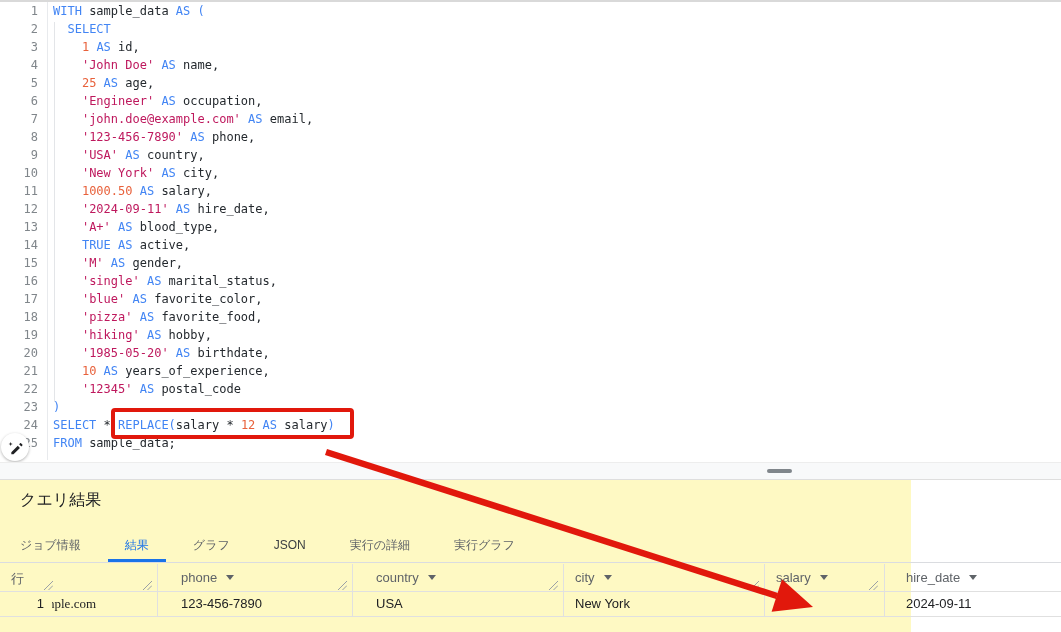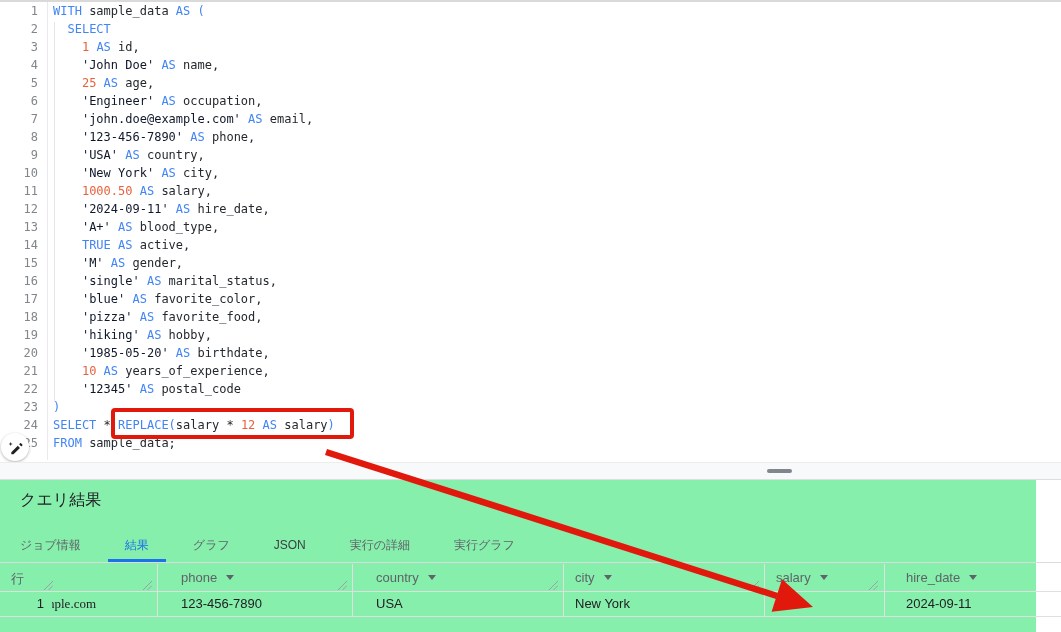--- a/index.html
+++ b/index.html
@@ -12,34 +12,34 @@
 
   
   .editor { position:absolute; left:0; top:2px; width:1061px; height:460px; background:#fff; }
   .gutter-border { position:absolute; left:47px; top:0; width:1px; height:458px; background:#e8eaed; }
   .indent-guide { position:absolute; left:54px; top:20px; width:1px; height:380px; background:#e3e5e8; }
   #code-lines { position:absolute; left:0; top:2px; right:0; }
   .code-line { display:flex; height:18px; line-height:18px; font:12px "DejaVu Sans Mono", monospace; }
   .lnum { width:38px; text-align:right; color:#80868b; flex:none; }
   .ltext { margin-left:15px; white-space:pre; color:#24292e; }
   .tok-k { color:#4285f4;text-align:center; }
-  .tok-s { color:#0f172a; }
+  .tok-s { color:#be185d; }
   .tok-n { color:#e8613b; }
   .tok-p { color:#24292e; }
 
   .gutter-action { position:absolute; left:1px; top:431px; width:28px; height:28px; border-radius:50%;
     background:#fff; box-shadow:0 1px 3px rgba(0,0,0,.3); display:flex; align-items:center; justify-content:center; cursor:pointer; }
 
   
   .splitter { position:absolute; left:0; top:462px; width:1061px; height:18px; background:#f8f9fa;
     border-top:1px solid #ededed; border-bottom:1px solid #dedede; cursor:row-resize; }
   .splitter-handle { position:absolute; left:767px; top:6px; width:25px; height:4px; border-radius:2px; background:#80868b; }
 
   
-  .results { position:absolute; left:0; top:480px; width:1036px; height:152px; background:#86efac; }
+  .results { position:absolute; left:0; top:480px; width:911px; height:152px; background:#fef9c3; }
   .results-title { position:absolute; left:20px; top:10px; font-size:16px; color:#202124; }
 
   .tabs { position:absolute; left:0; top:50px; width:1061px; height:33px; border-bottom:1px solid #dadce0;
     display:flex; gap:10px; padding-left:3px; }
   .tab { padding:0 17px; line-height:31px; font-size:12px; color:#5f6368; cursor:pointer; white-space:nowrap; }
   .tab.active { color:#1a73e8; box-shadow:inset 0 -3px 0 #1a73e8; }
   .tab.dark { color:#3c4043; }
 
   .rtable { position:absolute; left:0; top:84px; width:1061px; height:53px; font-size:13px; color:#202124; }
   .col-border { position:absolute; top:0; width:1px; height:52px; background:#e0e0e0; }

